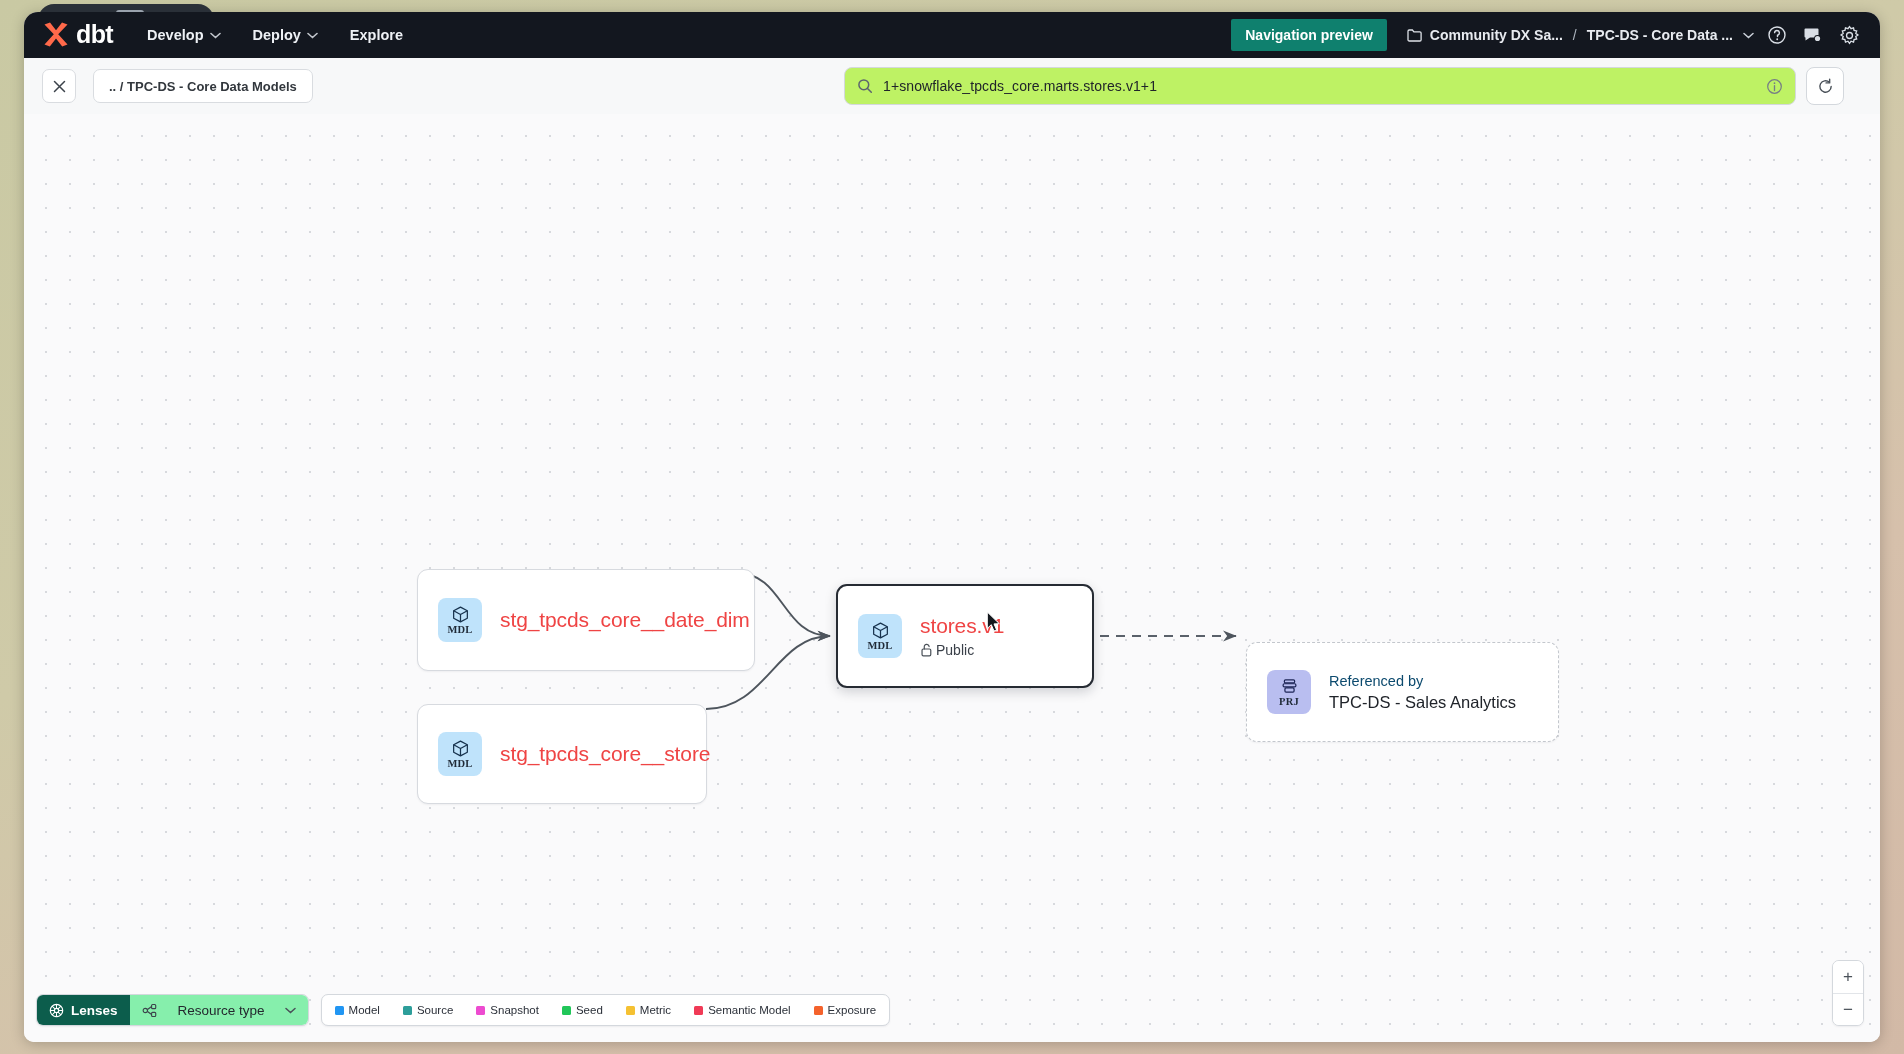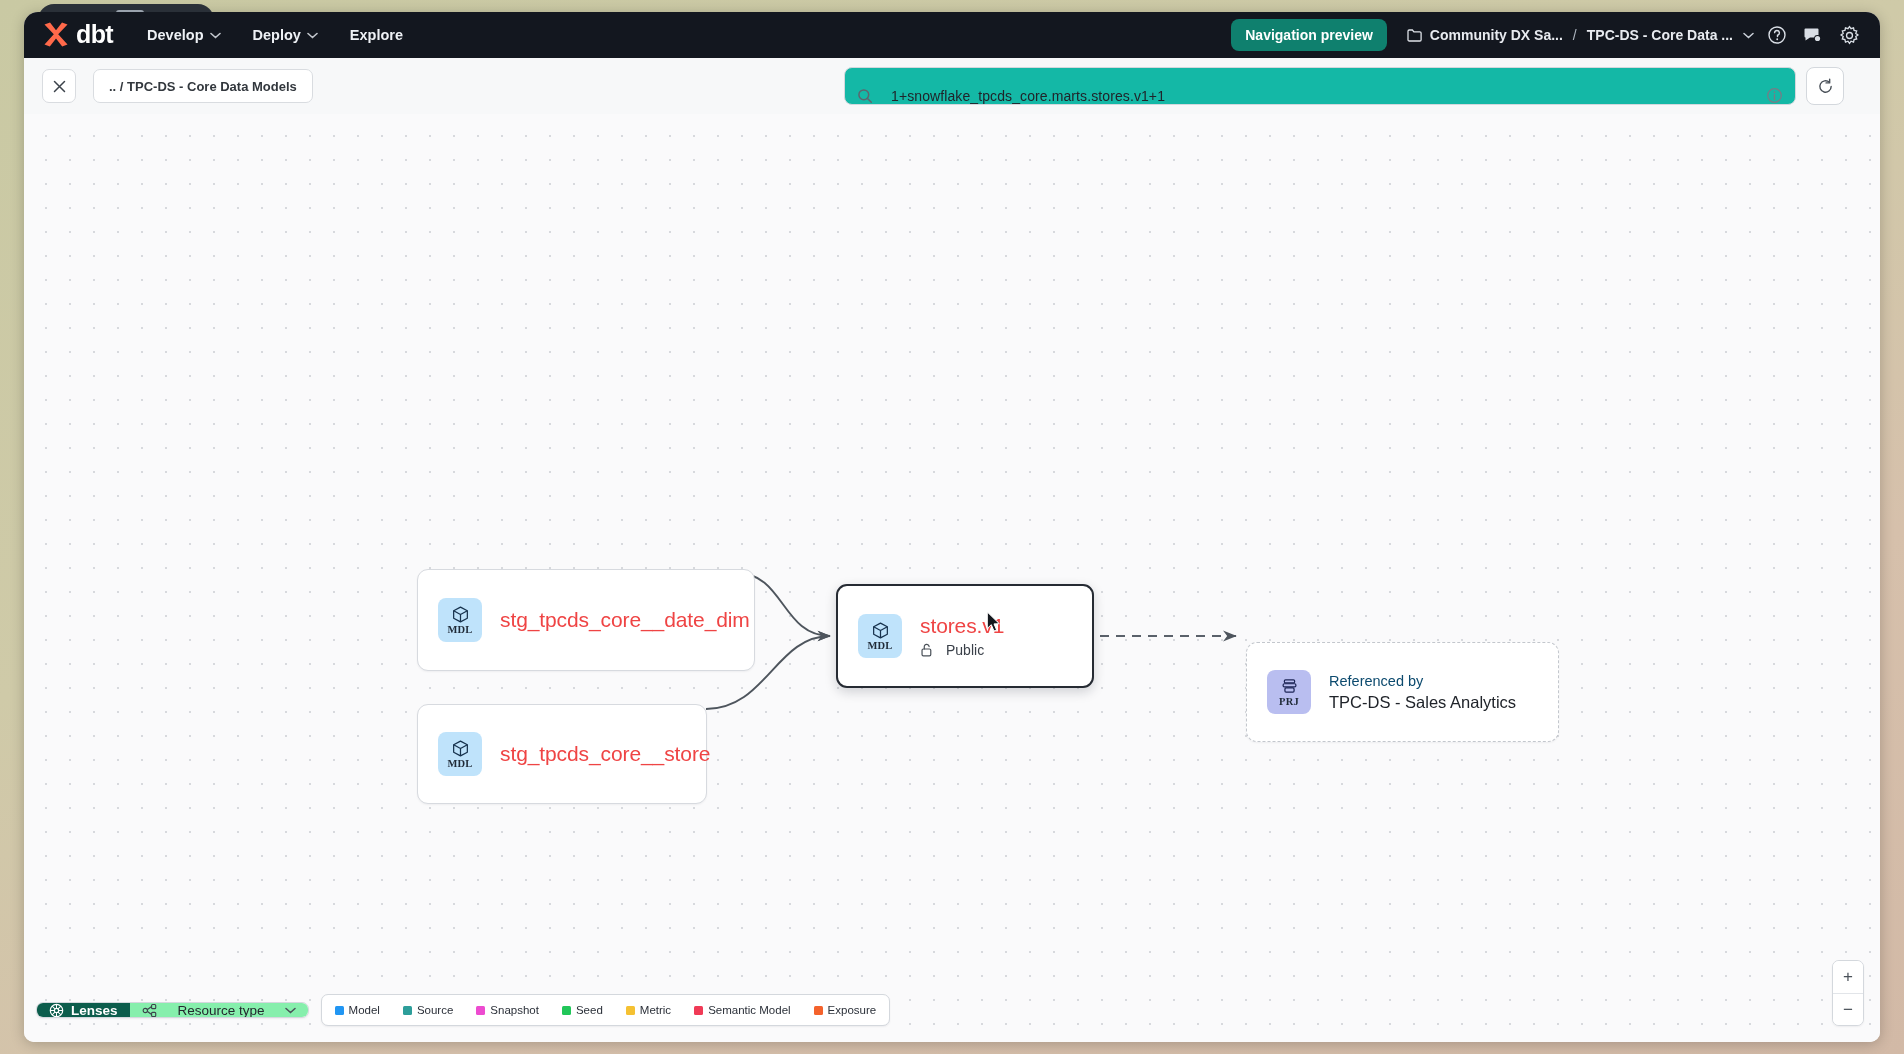--- a/index.html
+++ b/index.html
@@ -98,21 +98,21 @@
   }
   .nav-link .chev { opacity:.85; }
   .nav-spacer { flex: 1; }
 
   #nav-preview-btn {
     background: #0f806e;
     color: #ffffff;
     font-size: 14px;
     font-weight: 600;
     border: none;
-    border-radius: 8px;
+    border-radius: 2px;
     padding: 8px 14px;
     cursor: pointer;
     white-space: nowrap;
     font-family: inherit;
   }
 
   #account-crumb {
     display: flex;
     align-items: center;
     gap: 8px;
@@ -168,27 +168,27 @@
     position: absolute;
     left: 820px;
     width: 1000px;
     display: flex;
     align-items: center;
     gap: 10px;
   }
   #search-box {
     flex: 1;
     height: 38px;
-    background: #14b8a6;
+    background: #bef264;
     border: 1px solid #d4d8dd;
     border-radius: 8px;
     display: flex;
-    align-items: flex-end;
+    align-items: center;
     padding: 0 12px;
-    gap: 18px;
+    gap: 10px;
   }
   #search-input {
     flex: 1;
     border: none;
     outline: none;
     font-family: inherit;
     font-size: 14px;
     color: #20242a;
     background: transparent;
     letter-spacing: .1px;
@@ -253,21 +253,21 @@
     line-height: 1;
   }
   .node-text { margin-left: 18px; display:flex; flex-direction:column; gap: 4px; }
   .node-title {
     font-size: 21px;
     color: #ef4444;
     letter-spacing: -0.1px;
     white-space: nowrap;
   }
   .node-sub {
-    display: flex; align-items: center; gap: 13px;
+    display: flex; align-items: center; gap: 3px;
     font-size: 14px;
     color: #3a4049;
     white-space: nowrap;
   }
   .node-small {
     font-size: 14.5px;
     color: #0c4a6e;
     white-space: nowrap;
   }
   .node-strong {
@@ -283,21 +283,21 @@
   #bottom-left-group {
     position: absolute;
     left: 12px;
     bottom: 16px;
     display: flex;
     align-items: center;
     gap: 12px;
   }
   #lenses-control {
     display: flex;
-    height: 16px;
+    height: 32px;
     border-radius: 7px;
     overflow: hidden;
     border: 1px solid #d4d8dd;
     background: #fff;
     box-shadow: 0 1px 2px rgba(16,24,40,.06);
   }
   #lenses-btn {
     background: #0c5d4c;
     color: #fff;
     display: flex; align-items:center; gap: 7px;

